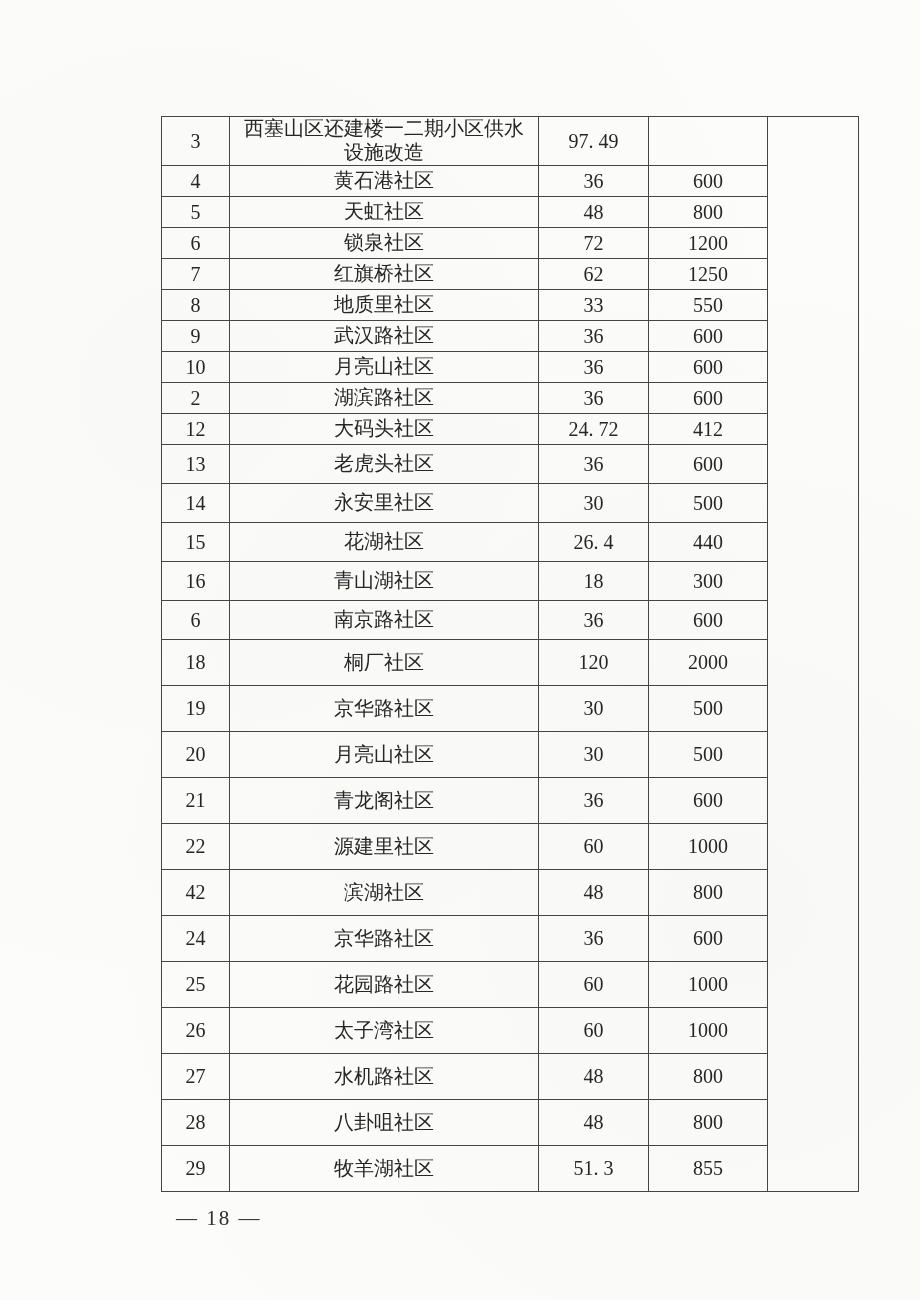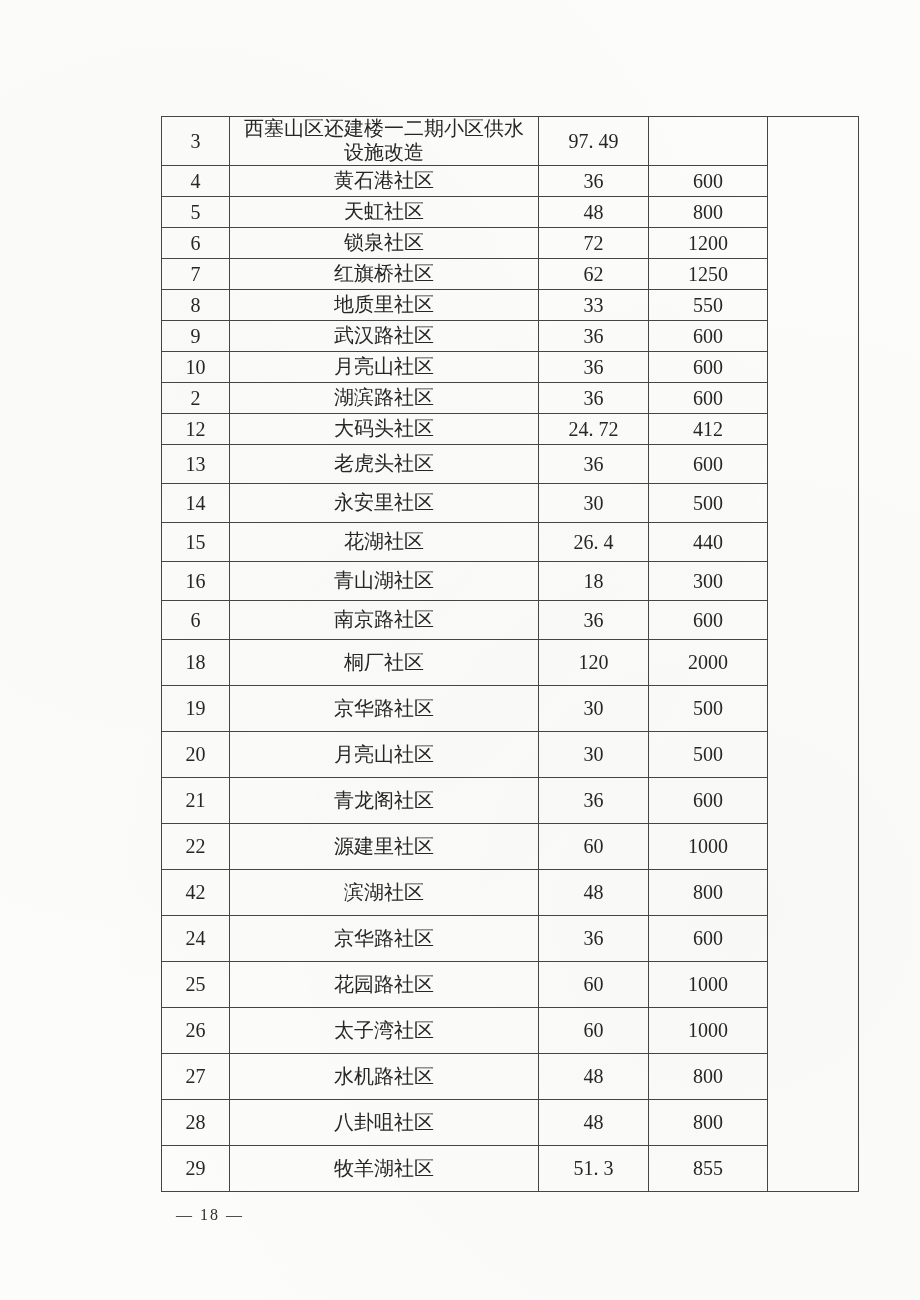--- a/index.html
+++ b/index.html
@@ -47,21 +47,21 @@
   tr.rh-l  td{height:45px;}
   .col-no{width:68px;}
   .col-name{width:309px;}
   .col-v1{width:110px;}
   .col-v2{width:119px;}
   .col-notes{width:91px;}
   .footer{
     position:absolute;
     left:176px;
     top:1206px;
-    font-size:16px;
+    font-size:21px;
     letter-spacing:2px;
     color:#2e2e2e;
   }
 </style>
 </head>
 <body>
 
 <div class="page">
 
   <div class="table-wrap">

